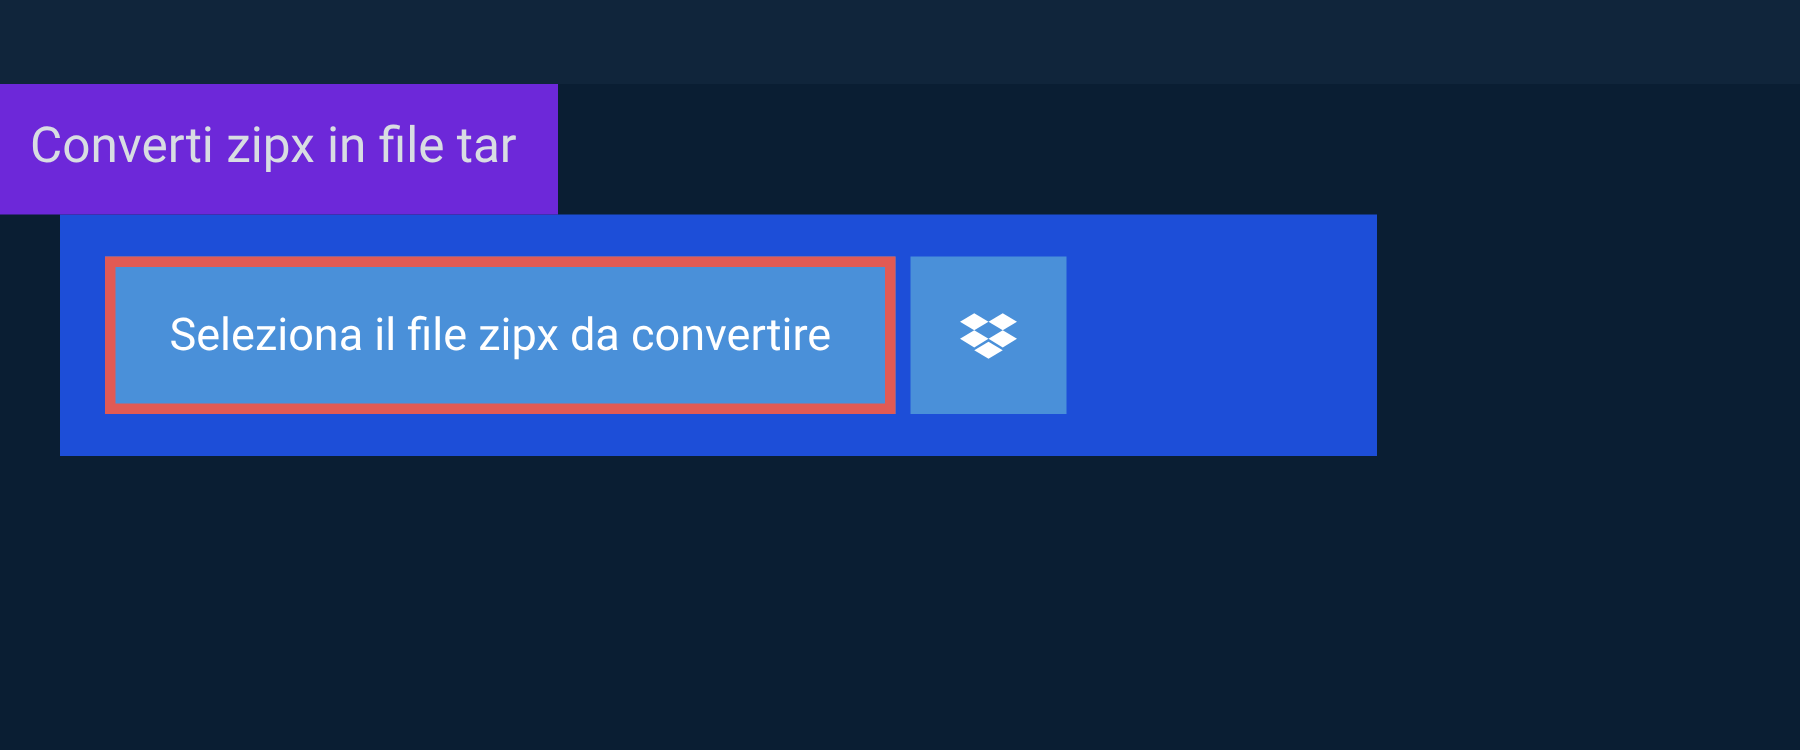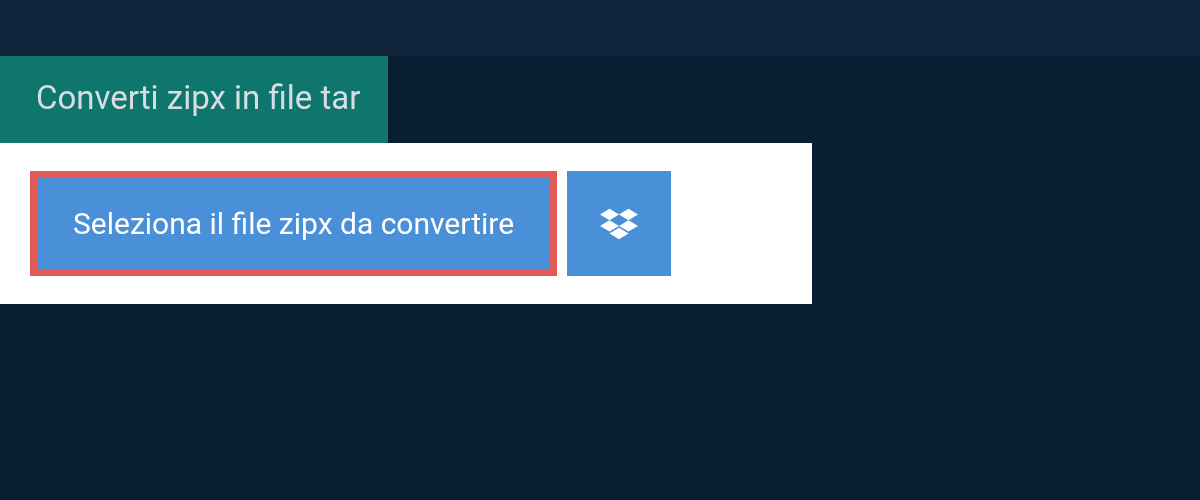--- a/index.html
+++ b/index.html
@@ -13,33 +13,34 @@
       width: 1200px;
       height: 500px;
       overflow: hidden;
     }
     .top-bar {
       background: #10253b;
       height: 56px;
       width: 100%;
     }
     .title-box {
-      background: #0f766e;
+      background: #6d28d9;
       display: inline-block;
-      padding: 22px 28px 26px 36px;
+      padding: 22px 28px 26px 20px;
     }
     .title-text {
       color: #d8dde2;
       font-size: 33px;
       font-weight: 400;
     }
     .content-area {
-      background: #ffffff;
+      background: #1d4ed8;
       padding: 28px 0 28px 30px;
-      width: 812px;
+      width: 878px;
+      margin-left: 40px;
     }
     .button-row {
       display: flex;
       gap: 10px;
       align-items: stretch;
     }
     .select-button {
       background: #4a90d9;
       border: 7px solid #e15a54;
       color: #ffffff;

